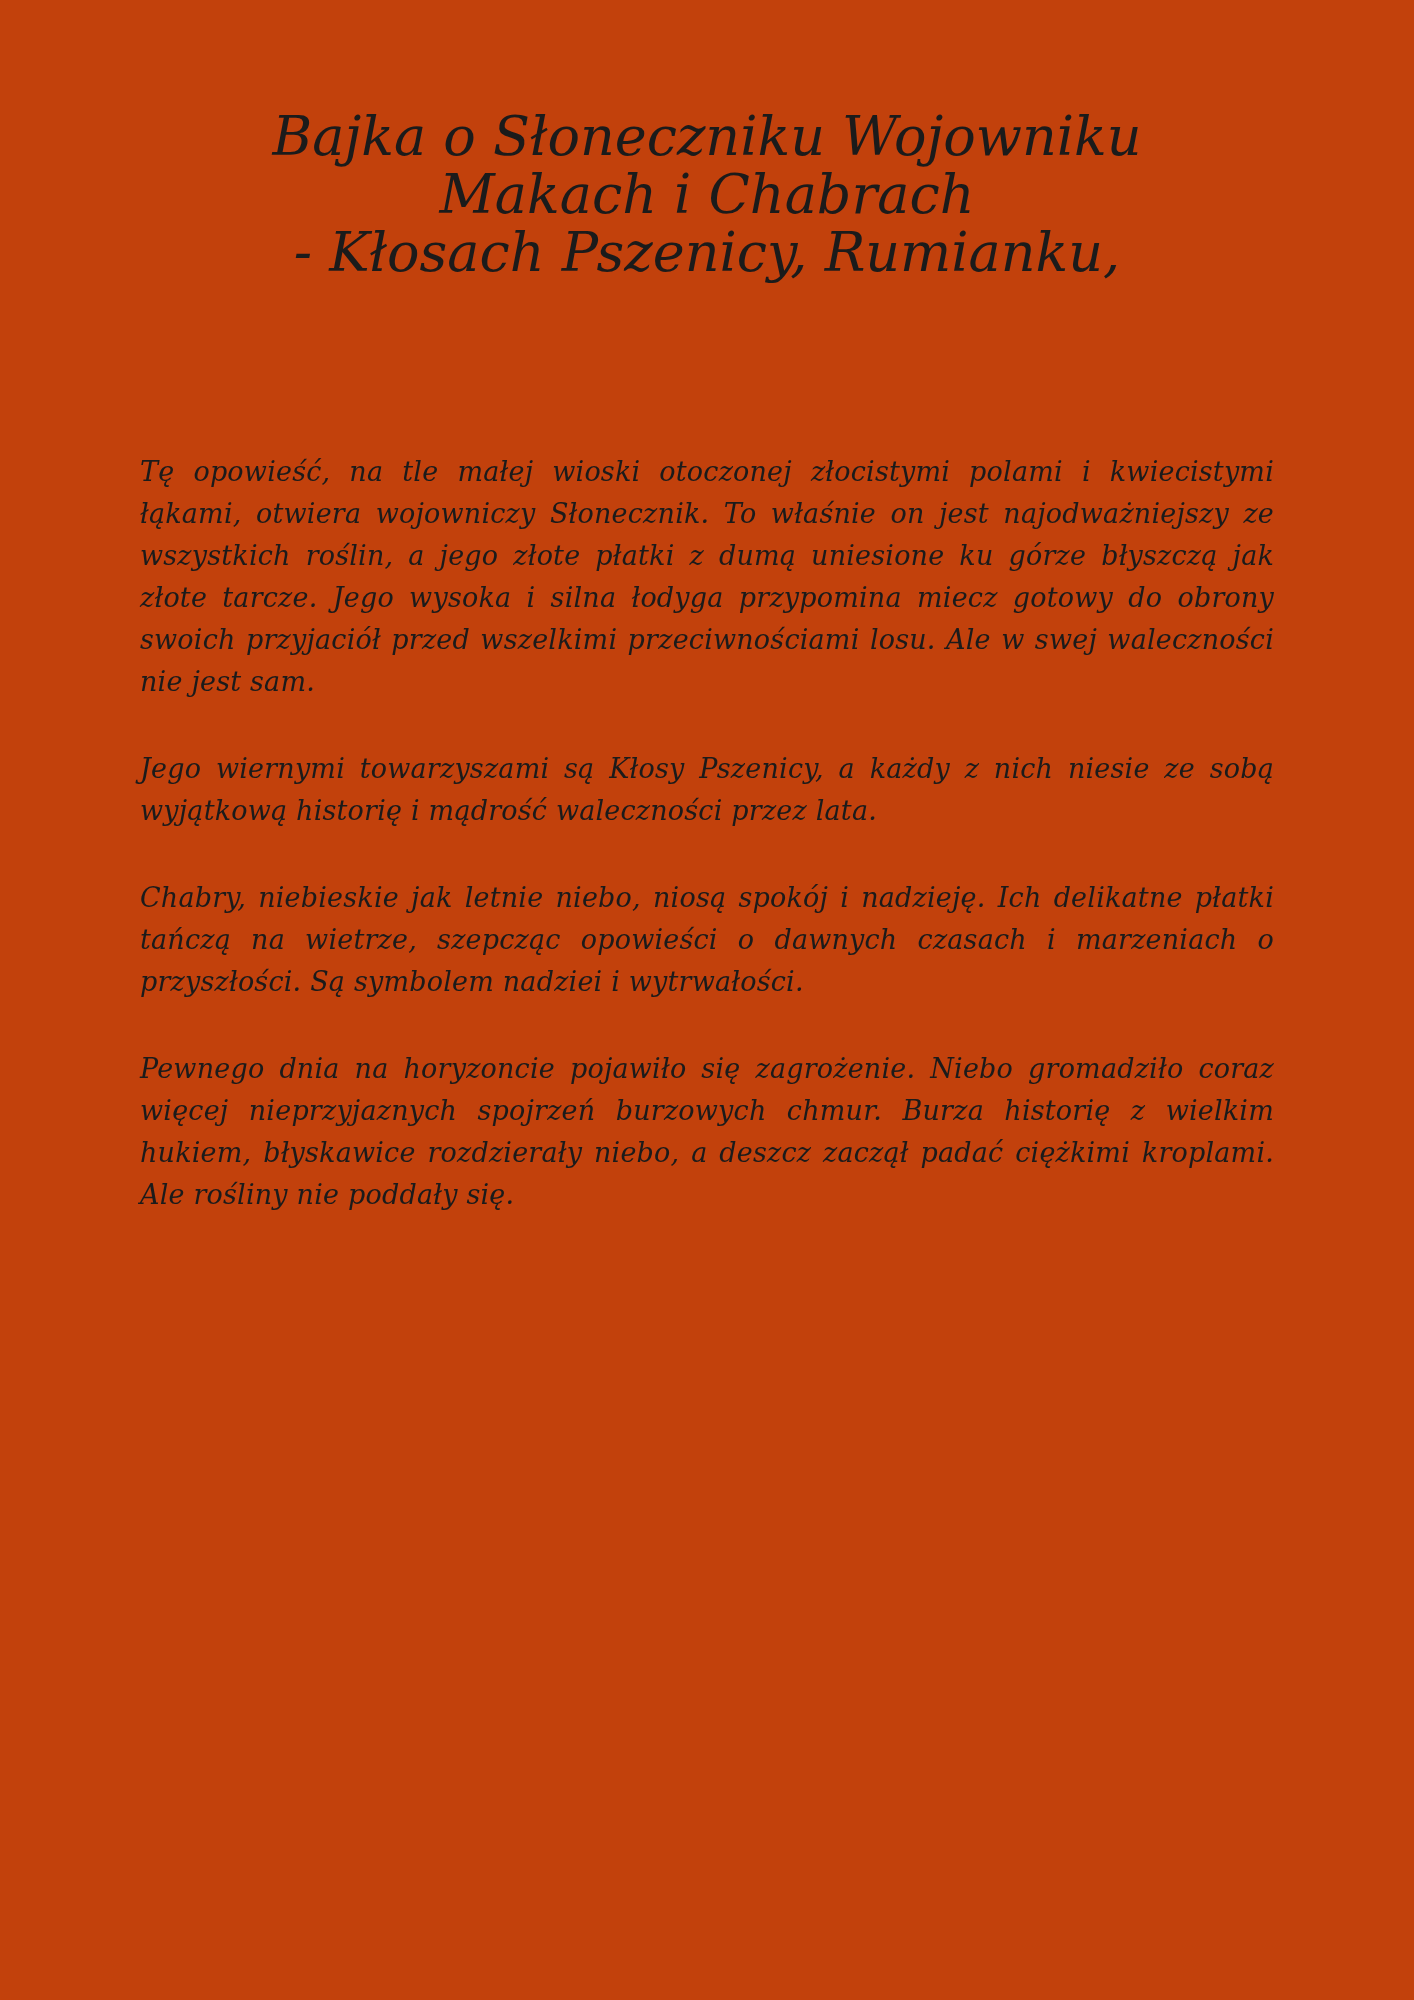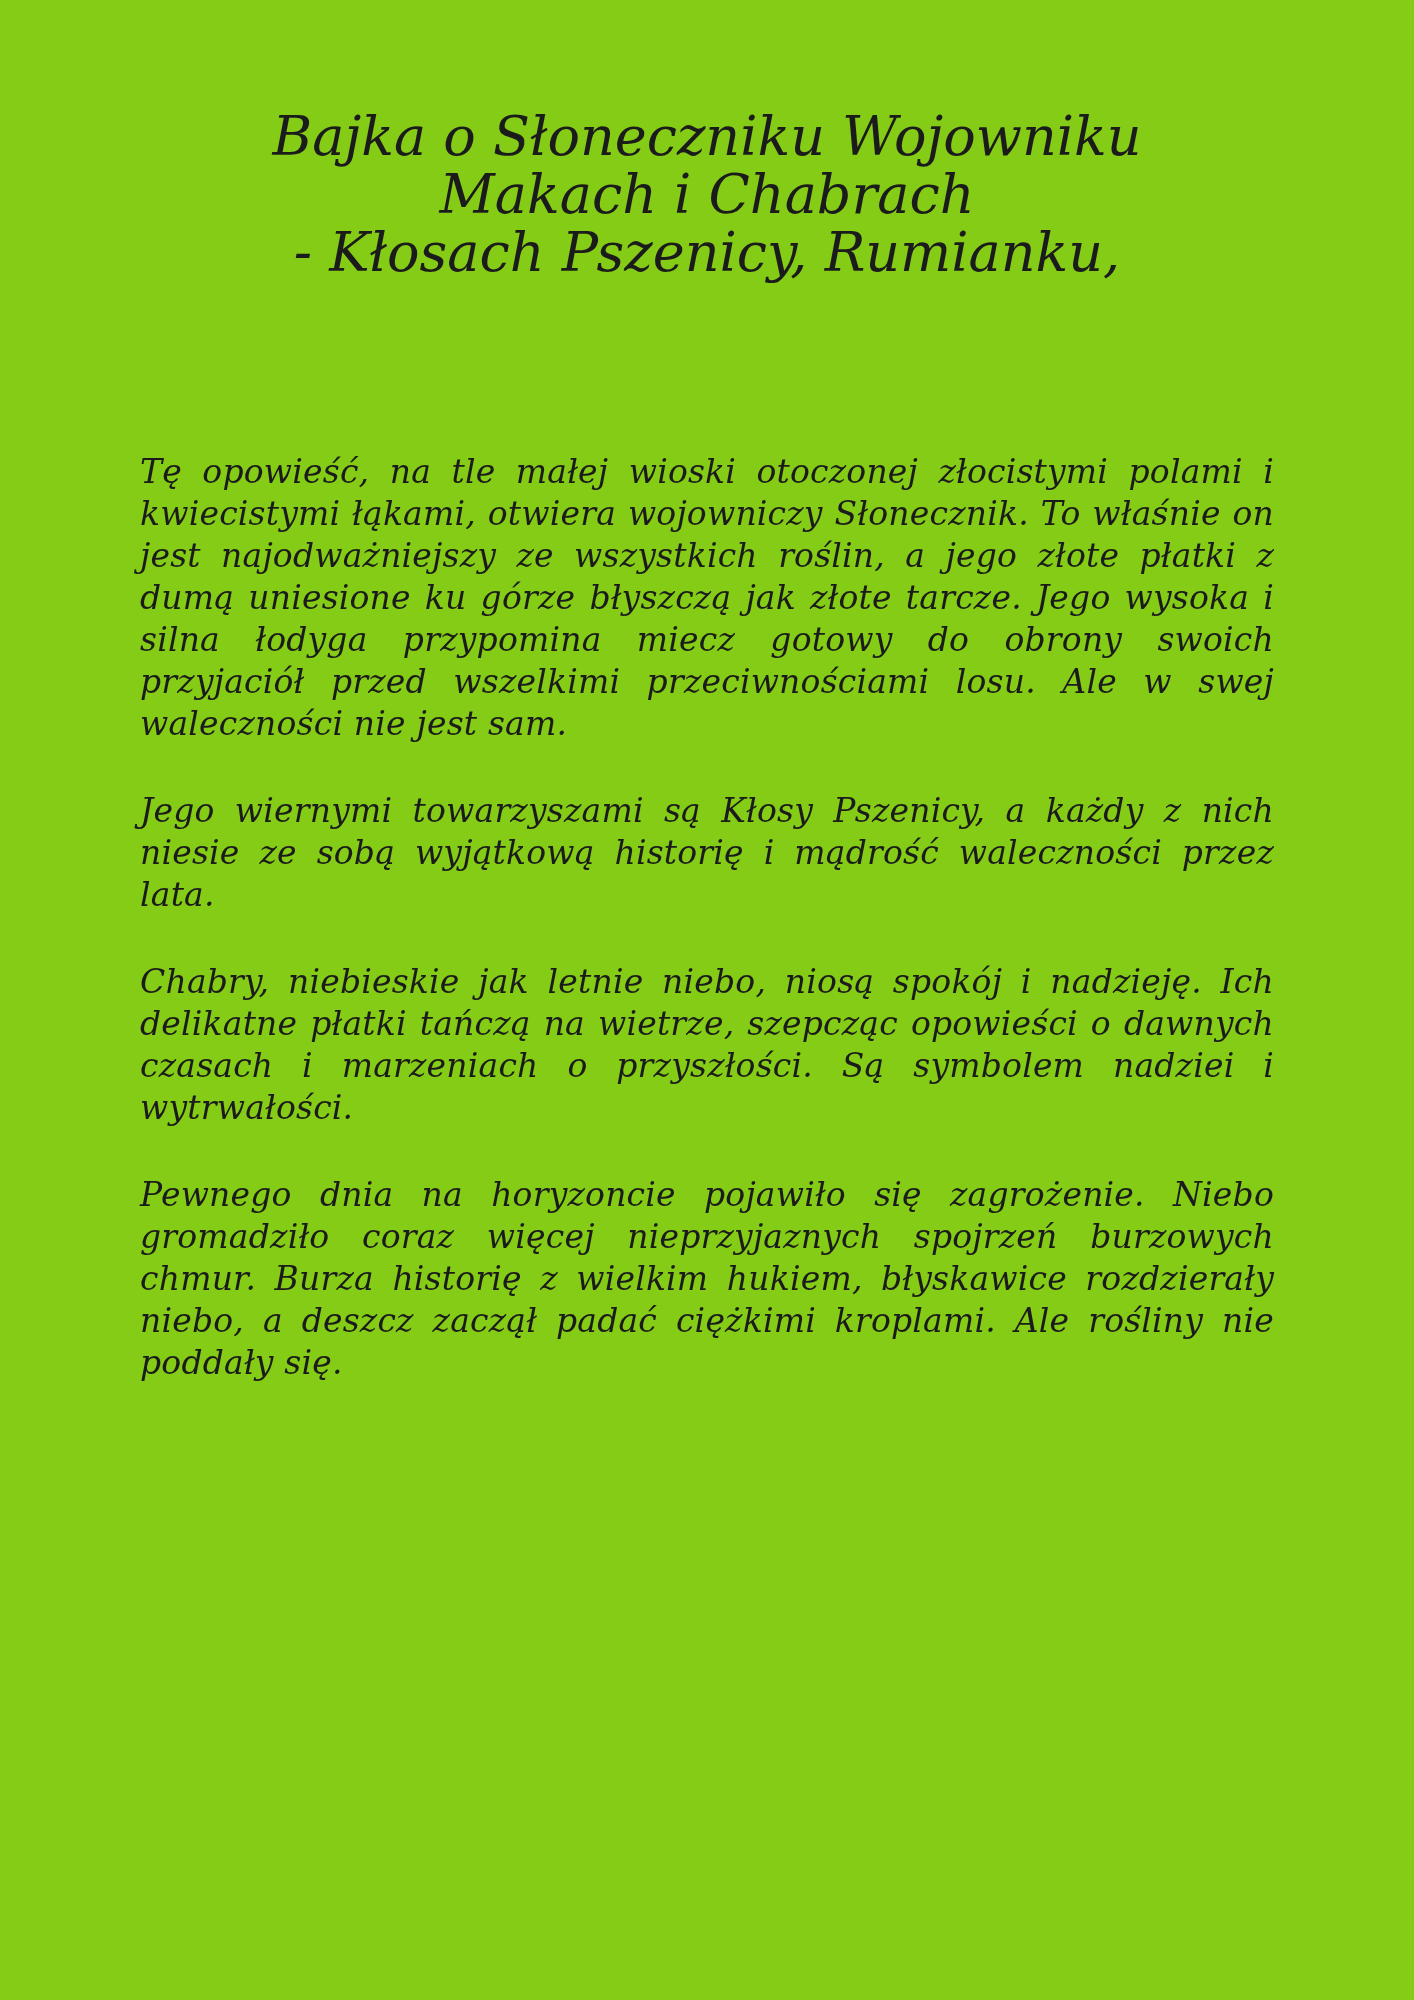--- a/index.html
+++ b/index.html
@@ -5,40 +5,40 @@
   html, body {
     margin: 0;
     padding: 0;
     background: #ffffff;
   }
   .page {
     position: relative;
     width: 1414px;
     height: 2000px;
     margin: 0 auto;
-    background: #84cc16;
+    background: #c2410c;
     color: #1b1b1b;
     box-sizing: border-box;
     padding: 108px 140px 0 140px;
     overflow: hidden;
     font-family: "DejaVu Serif", serif;
     font-style: italic;
   }
   .story-title {
     text-align: center;
     font-size: 54px;
     line-height: 58px;
     font-weight: 400;
     margin: 0 0 169px 0;
   }
   .title-line {
     white-space: nowrap;
   }
   .story-body {
-    font-size: 33px;
+    font-size: 27px;
     line-height: 42px;
   }
   .story-paragraph {
     margin: 0 0 45px 0;
     text-align: justify;
     letter-spacing: 0.2px;
   }
 </style>
 </head>
 <body>

